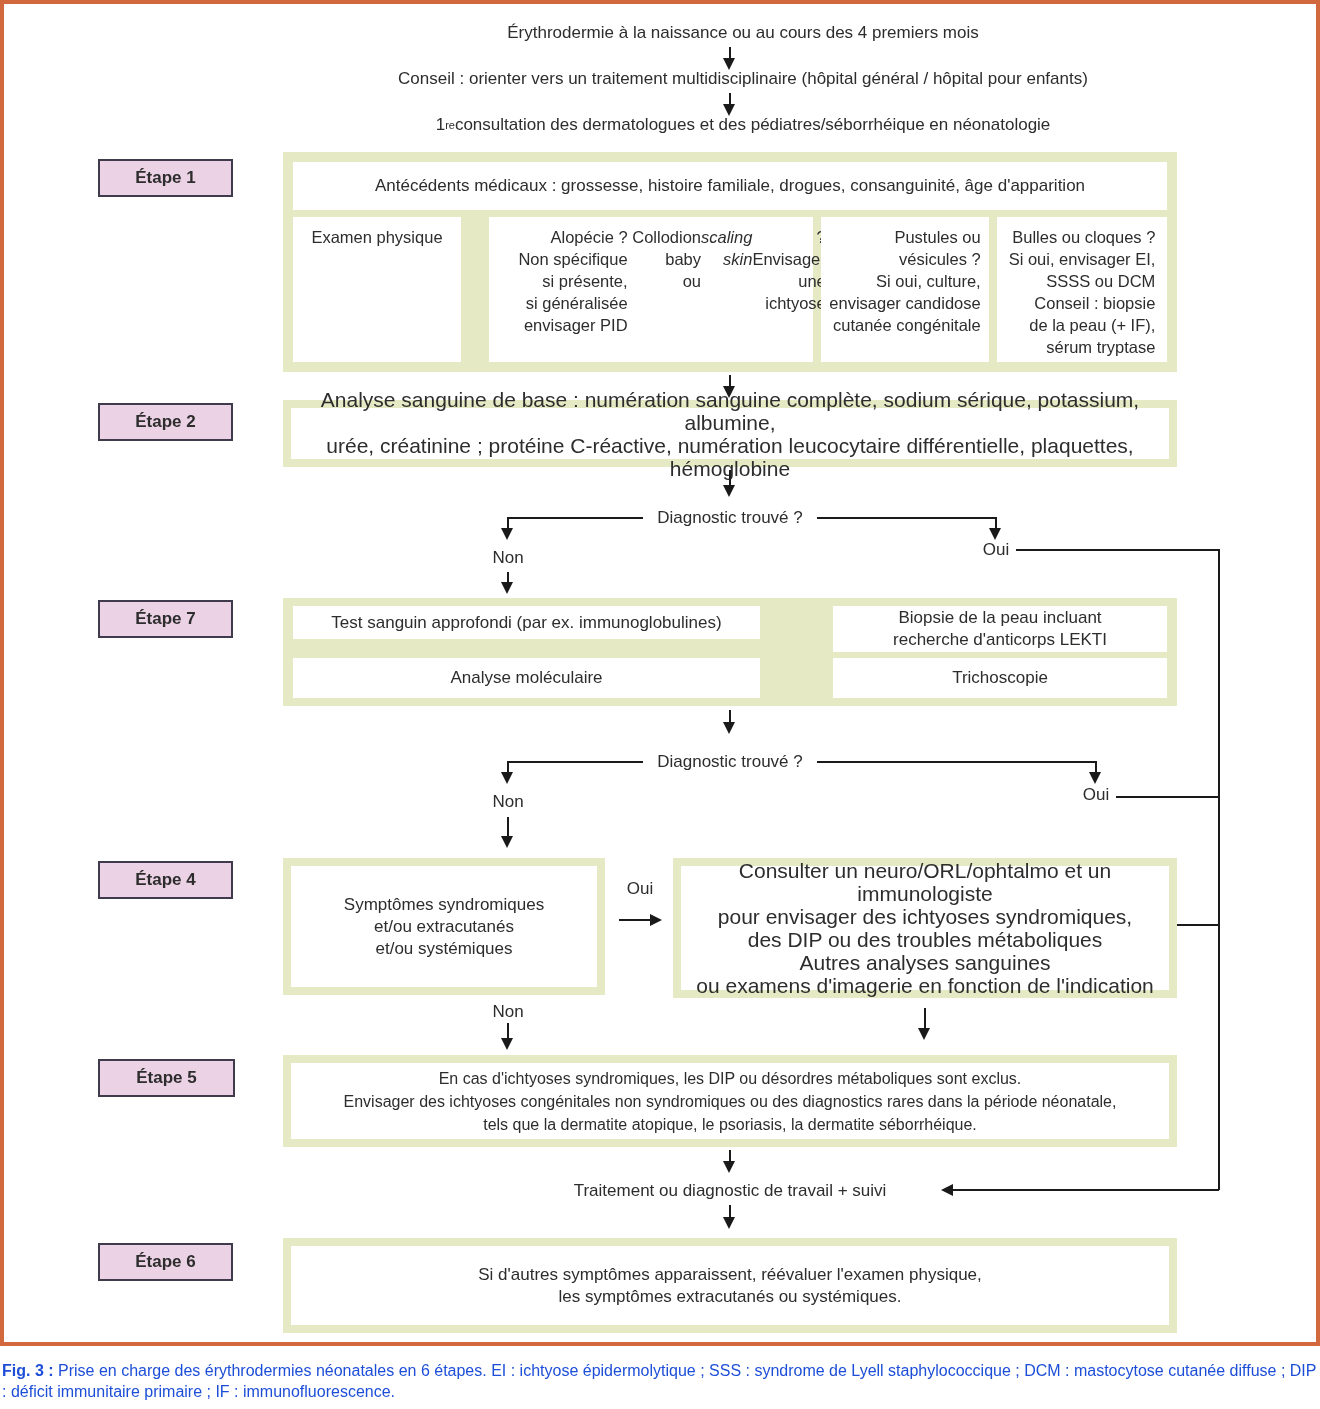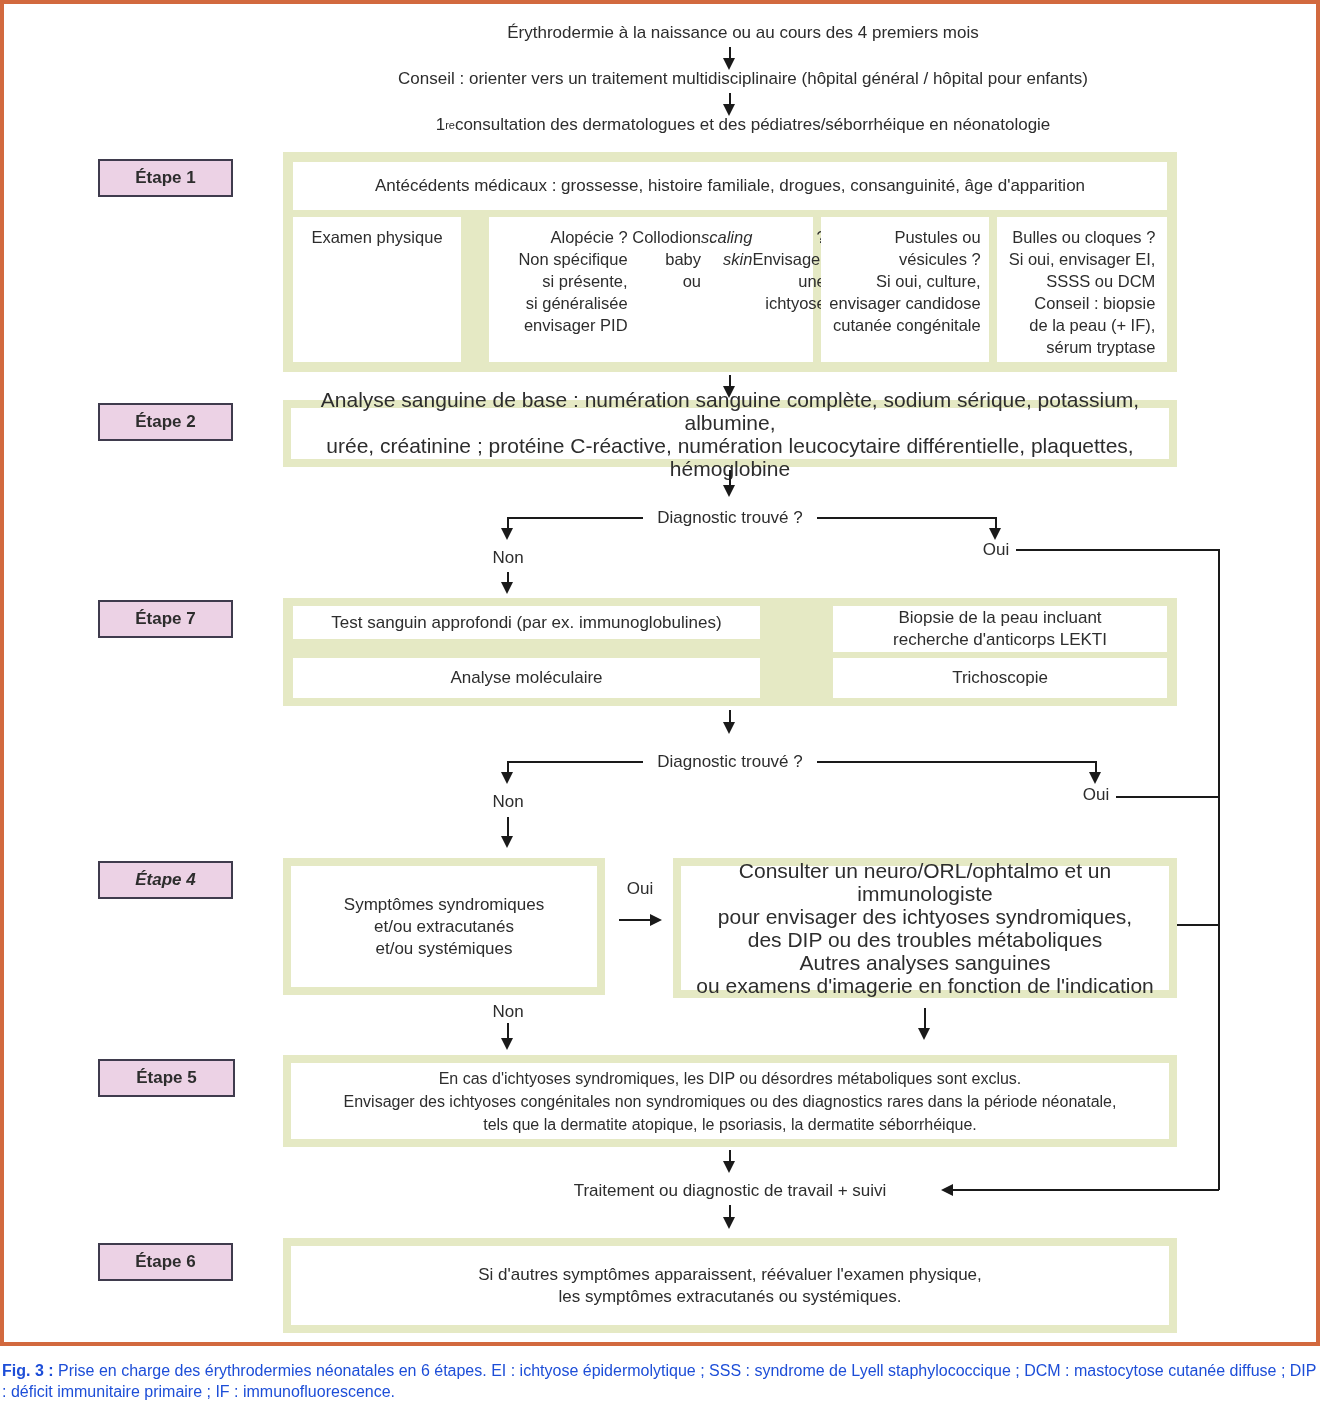--- a/index.html
+++ b/index.html
@@ -110,21 +110,21 @@
   <div class="abs vl" style="left:507px;top:761px;height:12px;"></div>
   <div class="abs ah-down" style="left:501px;top:772px;"></div>
   <div class="abs ctext t17" style="left:478px;top:793px;width:60px;height:18px;">Non</div>
   <div class="abs vl" style="left:507px;top:817px;height:21px;"></div>
   <div class="abs ah-down" style="left:501px;top:836px;"></div>
   <div class="abs vl" style="left:1095px;top:761px;height:12px;"></div>
   <div class="abs ah-down" style="left:1089px;top:772px;"></div>
   <div class="abs ctext t17" style="left:1066px;top:786px;width:60px;height:18px;">Oui</div>
   <div class="abs hl" style="left:1116px;top:796px;width:104px;"></div>
 
-  <div class="abs etape" style="left:98px;top:861px;width:135px;height:38px;font-style:italic;">Étape 4</div>
+  <div class="abs etape" style="left:98px;top:861px;width:135px;height:38px;">Étape 4</div>
   <div class="abs green" style="left:283px;top:858px;width:322px;height:137px;"></div>
   <div class="abs white ctext t17" style="left:291px;top:866px;width:306px;height:121px;">Symptômes syndromiques
 et/ou extracutanés
 et/ou systémiques</div>
   <div class="abs ctext t17" style="left:610px;top:880px;width:60px;height:18px;">Oui</div>
   <div class="abs hl" style="left:619px;top:919px;width:32px;"></div>
   <div class="abs ah-right" style="left:650px;top:914px;"></div>
   <div class="abs green" style="left:673px;top:858px;width:504px;height:140px;"></div>
   <div class="abs white ctext t165" style="left:681px;top:866px;width:488px;height:124px;">Consulter un neuro/ORL/ophtalmo et un immunologiste
 pour envisager des ichtyoses syndromiques,

